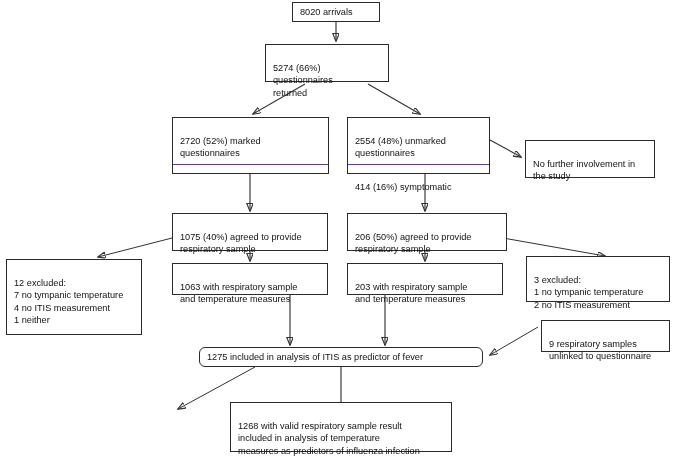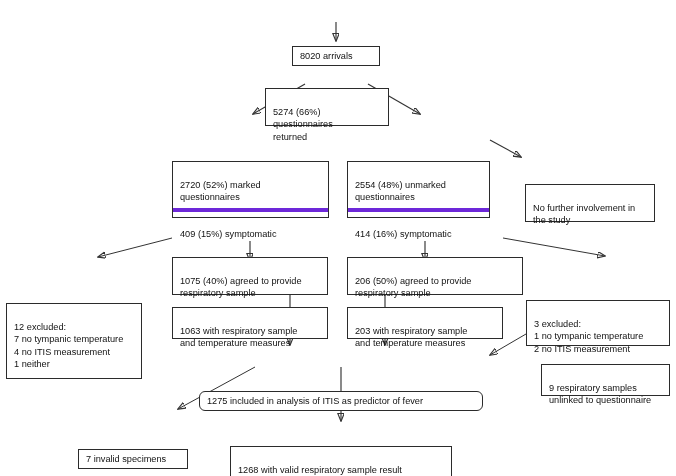--- a/index.html
+++ b/index.html
@@ -19,33 +19,32 @@
     position: absolute;
     box-sizing: border-box;
     border: 1px solid #2b2b2b;
     background: #ffffff;
     color: #111111;
     font-size: 9.2px;
     line-height: 12.5px;
     padding: 4px 6px 4px 7px;
     white-space: pre-line;
     z-index: 3;
-    margin-top: 44px;
   }
   .node .seg {
     display: block;
   }
   .node.split {
     padding: 0;
   }
   .node.split .seg {
     padding: 4px 6px 4px 7px;
   }
   .node.split .seg.top {
-    border-bottom: 4px solid #6d28d9;
+    border-bottom: 1px solid #6d28d9;
   }
   .node.center {
     display: flex;
     align-items: center;
   }
   svg#edges {
     position: absolute;
     left: 0;
     top: 0;
     width: 676px;
@@ -110,40 +109,39 @@
   </div>
 
   <div class="node" style="left:265px; top:44px; width:124px; height:38px;">
     <span class="seg">5274 (66%) questionnaires
 returned</span>
   </div>
 
   <div class="node split" style="left:172px; top:117px; width:157px; height:57px;">
     <span class="seg top">2720 (52%) marked
 questionnaires</span>
-    <span class="seg">409 (15%) symptomatic</span>
   </div>
 
   <div class="node split" style="left:347px; top:117px; width:143px; height:57px;">
     <span class="seg top">2554 (48%) unmarked
 questionnaires</span>
     <span class="seg">414 (16%) symptomatic</span>
   </div>
 
   <div class="node" style="left:525px; top:140px; width:130px; height:38px;">
     <span class="seg">No further involvement in
 the study</span>
   </div>
 
   <div class="node" style="left:172px; top:213px; width:156px; height:38px;">
     <span class="seg">1075 (40%) agreed to provide
 respiratory sample</span>
   </div>
 
-  <div class="node" style="left:347px; top:213px; width:176px; height:38px;">
+  <div class="node" style="left:347px; top:213px; width:160px; height:38px;">
     <span class="seg">206 (50%) agreed to provide
 respiratory sample</span>
   </div>
 
   <div class="node" style="left:6px; top:259px; width:136px; height:76px;">
     <span class="seg">12 excluded:
 7 no tympanic temperature
 4 no ITIS measurement
 1 neither</span>
   </div>
@@ -166,23 +164,20 @@
 
   <div class="node" style="left:541px; top:320px; width:129px; height:32px;">
     <span class="seg">9 respiratory samples
 unlinked to questionnaire</span>
   </div>
 
   <div class="node center" style="left:199px; top:347px; width:284px; height:20px;border-radius:6px;">
     <span class="seg">1275  included in analysis of ITIS as predictor of fever</span>
   </div>
 
-  <div class="node center" style="left:78px; top:405px; width:110px; height:20px;">
-    <span class="seg">7 invalid specimens</span>
-  </div>
 
   <div class="node" style="left:230px; top:402px; width:222px; height:50px;">
     <span class="seg">1268 with valid respiratory sample result
 included in analysis of temperature
 measures as predictors of influenza infection</span>
   </div>
 
 </div>
 
 </body></html>

